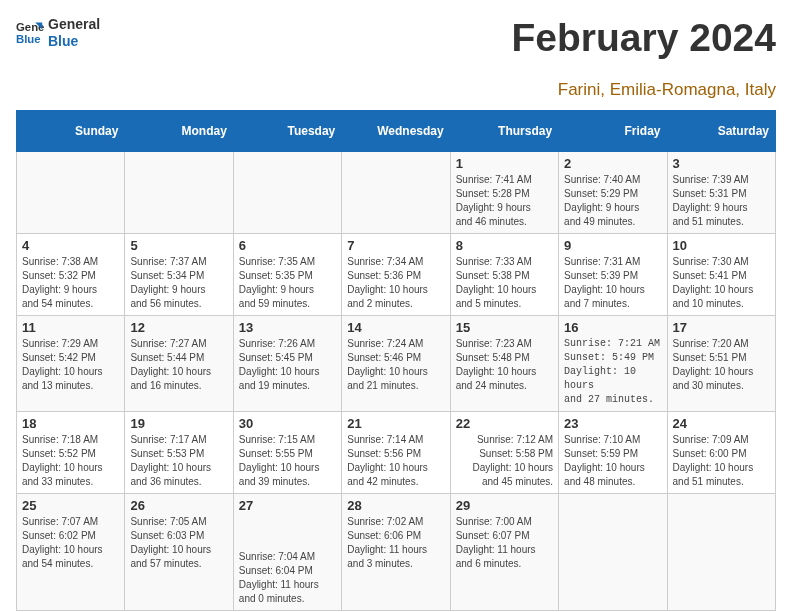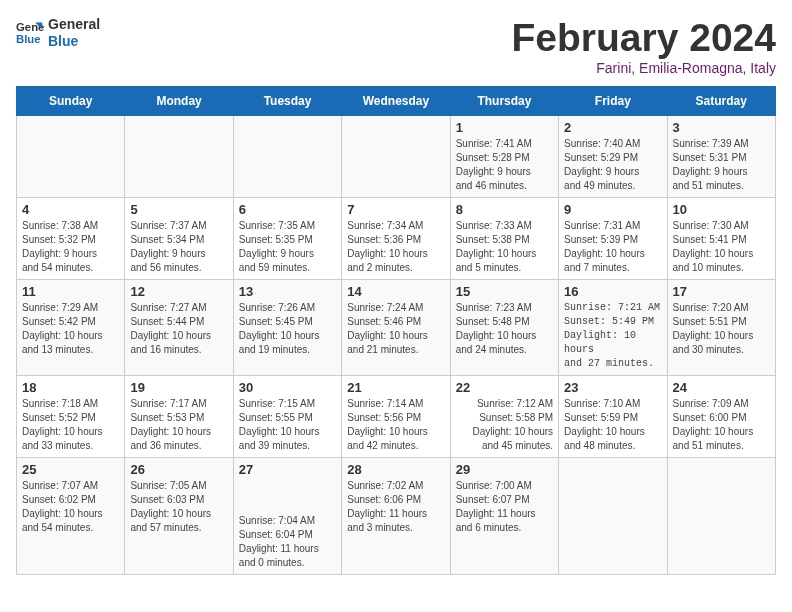--- a/index.html
+++ b/index.html
@@ -27,33 +27,34 @@
     }
     .title-area {
       text-align: right;
     }
     .month-title {
       font-size: 39px;
       font-weight: bold;
       color: #333;
     }
     .subtitle {
-      font-size: 14px;
-      color: #701a75;
+      font-size: 17px;
+      color: #a16207;
+      margin-top: 20px;
     }
     table {
       width: 100%;
       border-collapse: collapse;
       font-size: 11px;
     }
     thead th {
       background: #1a6bb5;
       color: #fff;
-      padding: 7px 6px;
-      text-align: center;
+      padding: 13px 6px;
+      text-align: right;
       font-size: 12px;
       font-weight: bold;
       border: 1px solid #1a6bb5;
     }
     tbody td {
       border: 1px solid #ccc;
       vertical-align: top;
       padding: 4px 5px;
       min-height: 80px;
       height: 80px;

